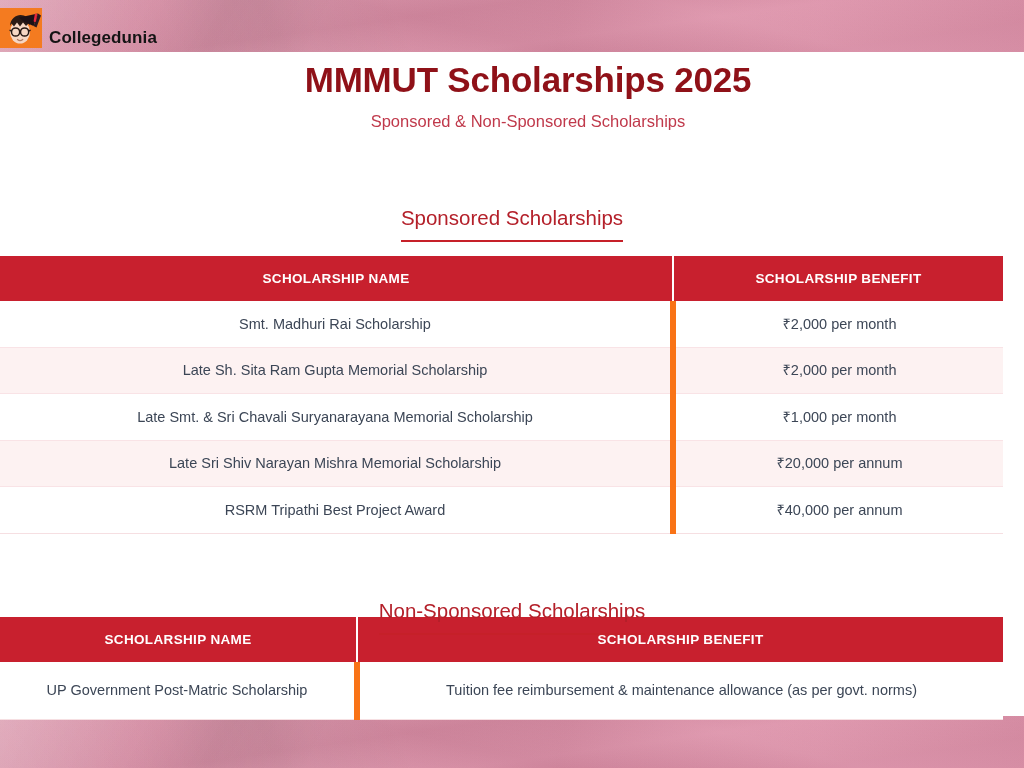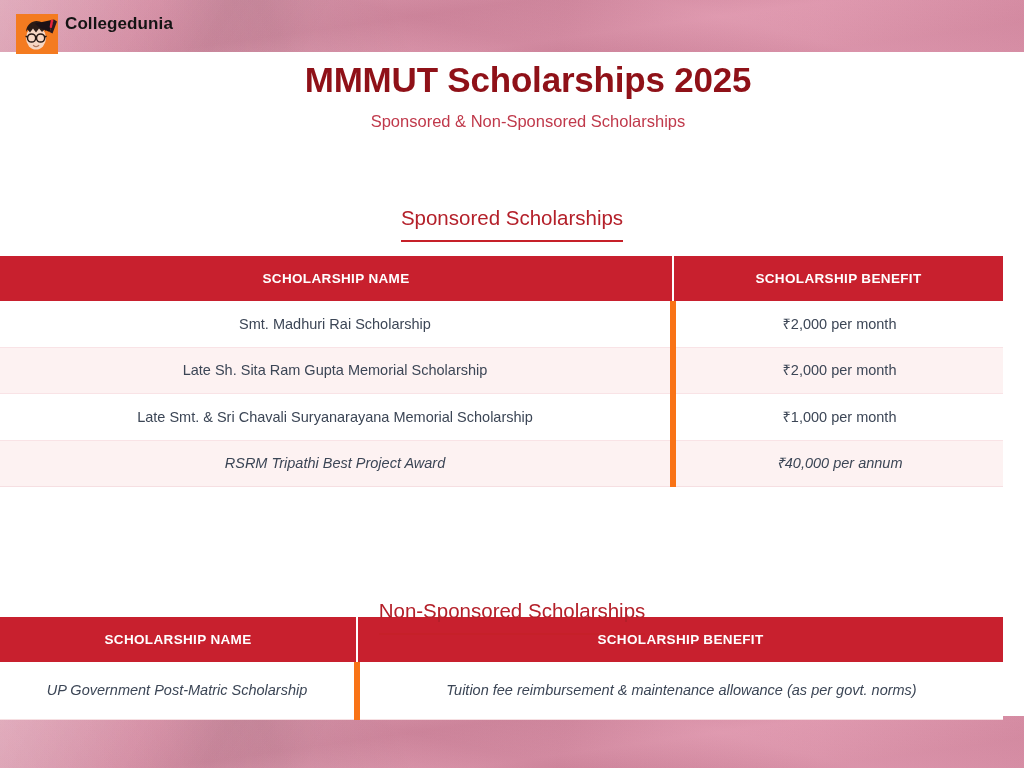--- a/index.html
+++ b/index.html
@@ -30,26 +30,25 @@
       linear-gradient(95deg,  rgba(0,0,0,0.03) 0%, rgba(255,255,255,0.08) 30%, rgba(0,0,0,0.035) 55%, rgba(255,255,255,0.05) 80%);
     z-index: 0;
   }
   .paper-band.top    { top: 0;    height: 52px; }
   .paper-band.bottom { top: 716px; height: 52px; }
 
   
   .brand {
     position: absolute;
     left: 0;
-    top: 14px;
+    top: 4px;
     height: 44px;
     display: flex;
-    align-items: flex-start;
+    align-items: flex-end;
     z-index: 5;
-    padding-left: 16px;
   }
   .brand-logo {
     width: 42px;
     height: 40px;
     background: #f47b20;
     position: relative;
     overflow: hidden;
     flex: 0 0 auto;
   }
   .brand-logo svg { display: block; }
@@ -139,21 +138,21 @@
     height: 45.5px;
     padding: 0 10px;
     vertical-align: middle;
     border-right: 6px solid #f97316;
     border-bottom: 1px solid #f9e3e6;
     line-height: 1.25;
   }
   table.sch-table td:last-child { border-right: none; }
   table.sch-table tbody tr:nth-child(even) td { background: #fdf2f2; }
   table.sch-table tbody tr:nth-child(odd)  td { background: #ffffff; }
-  table.sch-table tbody tr:last-child td { border-bottom: 1px solid #f6dfe2; font-style: italic; }
+  table.sch-table tbody tr:last-child td { border-bottom: 1px solid #f6dfe2; }
 
   
   #table-sponsored-wrap { top: 256px; width: 1003px; }
   #table-sponsored { width: 1003px; }
   #table-sponsored col.c1 { width: 673px; }
   #table-sponsored col.c2 { width: 330px; }
 
   
   #table-nonsponsored-wrap { top: 617px; width: 1003px; }
   #table-nonsponsored { width: 1003px; }
@@ -220,20 +219,24 @@
       </tr>
       <tr>
         <td>Late Sh. Sita Ram Gupta Memorial Scholarship</td>
         <td>₹2,000 per month</td>
       </tr>
       <tr>
         <td>Late Smt. &amp; Sri Chavali Suryanarayana Memorial Scholarship</td>
         <td>₹1,000 per month</td>
       </tr>
       <tr>
+        <td>Late Sri Shiv Narayan Mishra Memorial Scholarship</td>
+        <td>₹20,000 per annum</td>
+      </tr>
+      <tr>
         <td>RSRM Tripathi Best Project Award</td>
         <td>₹40,000 per annum</td>
       </tr>
     </tbody>
   </table>
 </div>
 
 <div class="section-heading" id="heading-nonsponsored">
   <span class="st">Non-Sponsored Scholarships</span>
 </div>

